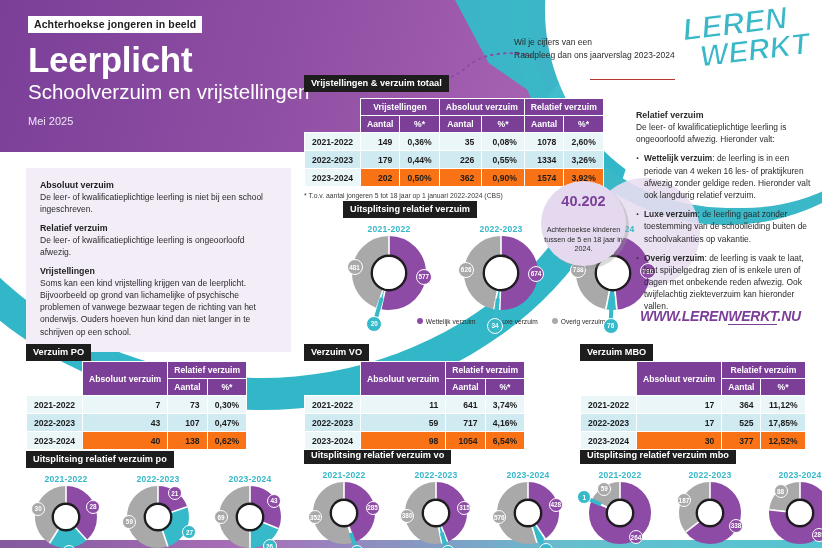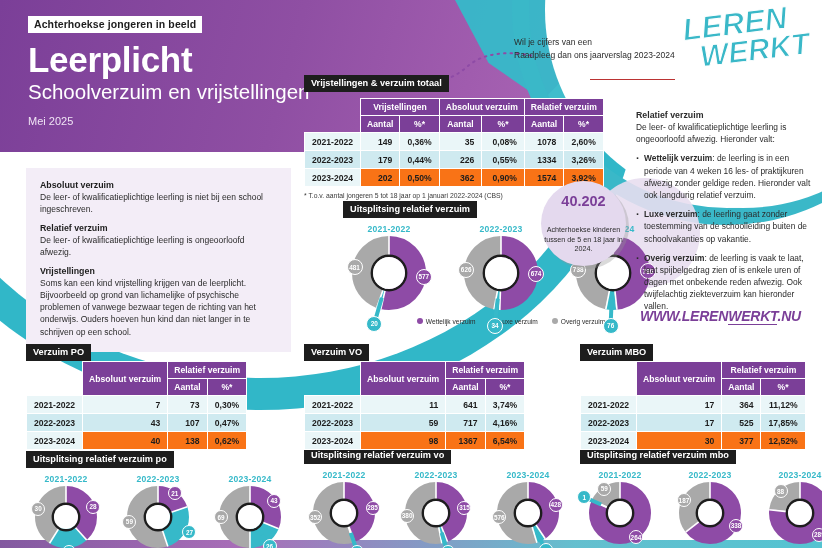--- a/index.html
+++ b/index.html
@@ -502,21 +502,21 @@
           </tr>
           <tr class="r1">
             <td class="yr">2022-2023</td>
             <td>59</td>
             <td>717</td>
             <td>4,16%</td>
           </tr>
           <tr class="r2">
             <td class="yr">2023-2024</td>
             <td>98</td>
-            <td>1367</td>
+            <td>1054</td>
             <td>6,54%</td>
           </tr>
         </tbody>
       </table>
   </div>
   <div style="position:absolute;left:580px;top:341px;z-index:6;">
     <div class="ptitle">Verzuim MBO</div>
     <table class="tbl sub-tbl" id="tbl-mbo">
         <thead>
           <tr>

